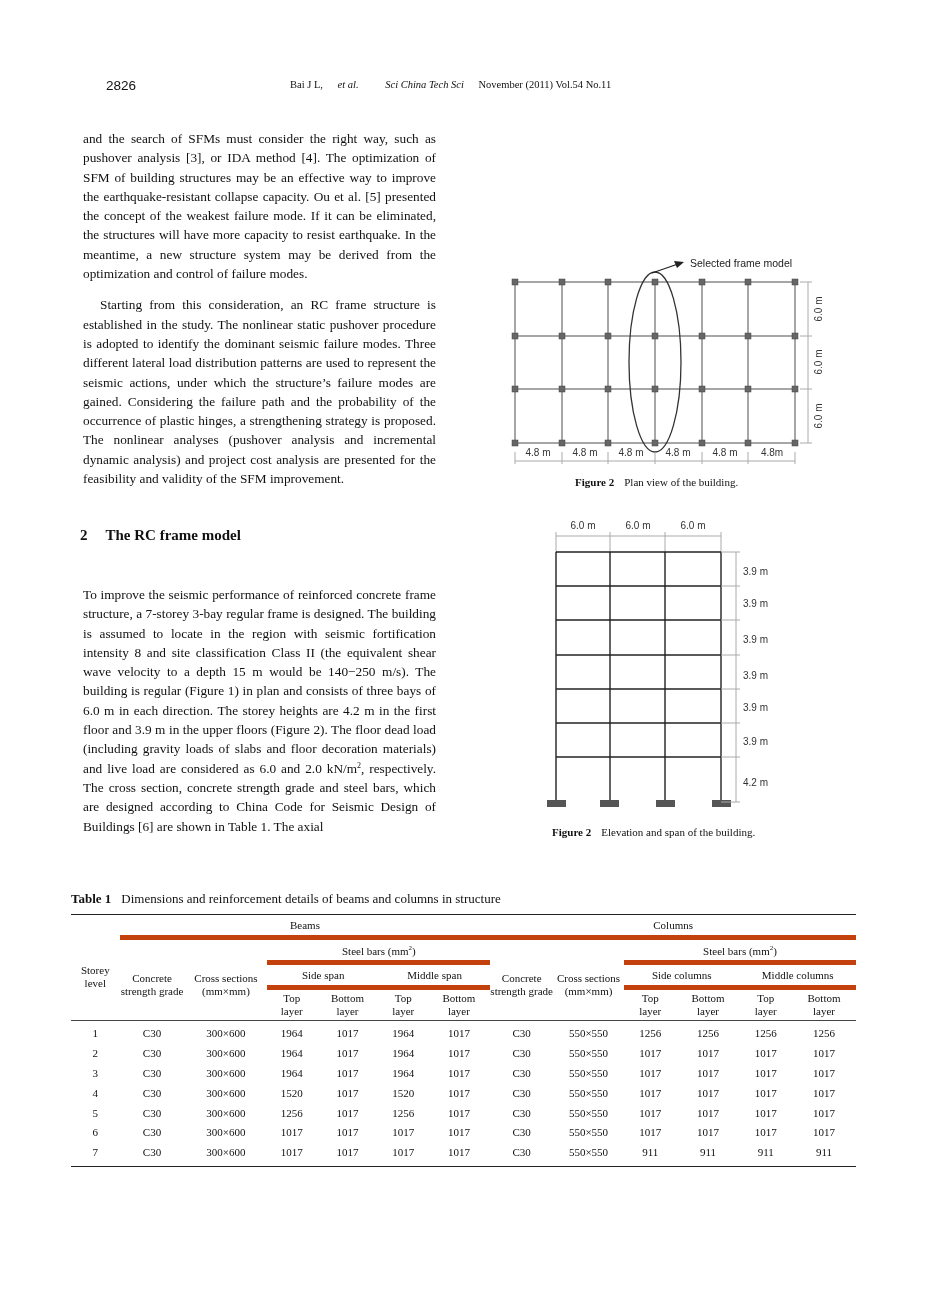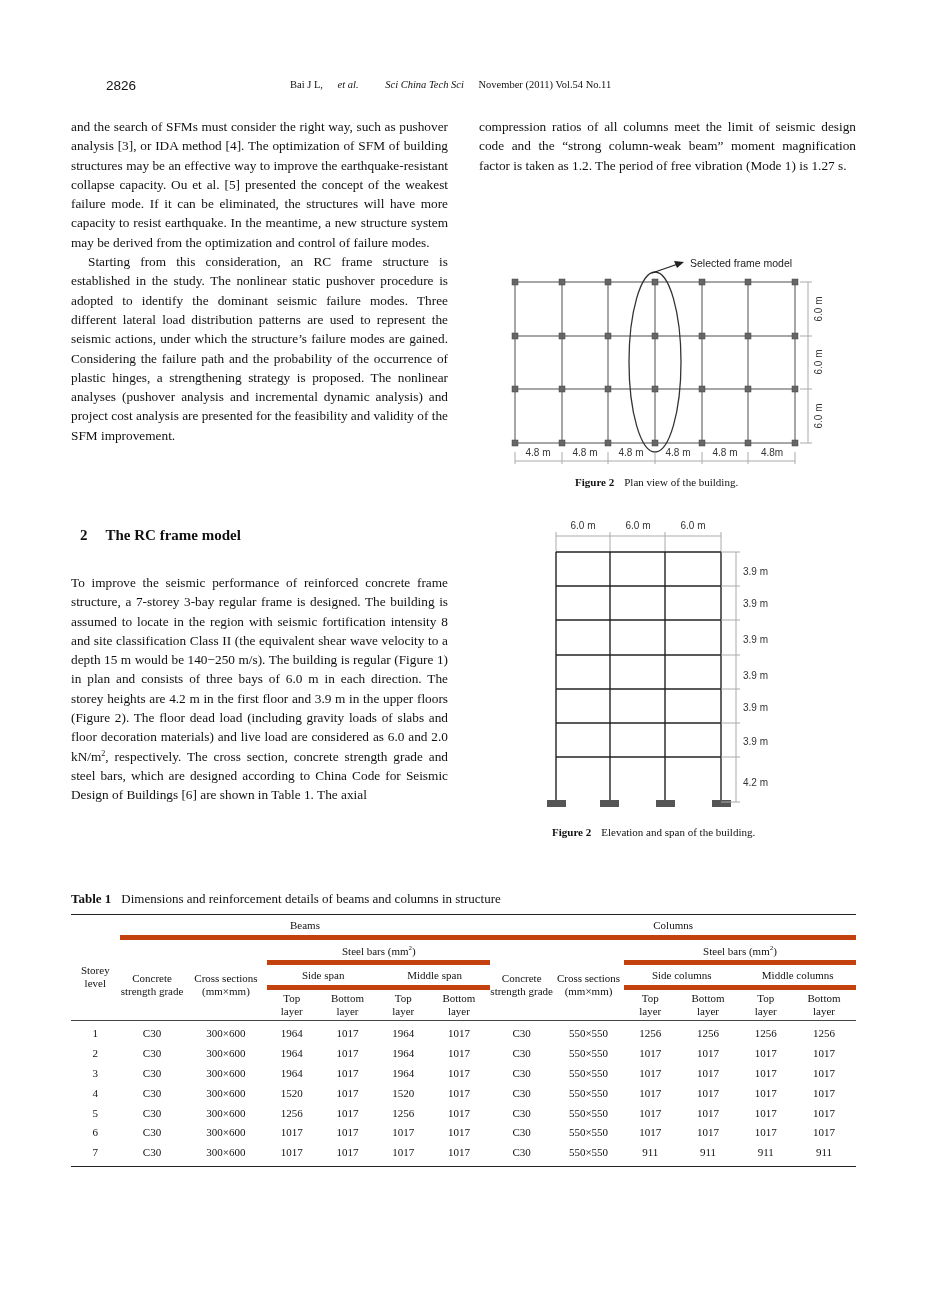--- a/index.html
+++ b/index.html
@@ -6,21 +6,21 @@
   body { width: 925px; height: 1309px; position: relative; overflow: hidden; color: #111; }
   .serif { font-family: "Liberation Serif", "DejaVu Serif", serif; }
   .sans { font-family: "Liberation Sans", "DejaVu Sans", sans-serif; }
 
   .pagenum { position: absolute; left: 71px; top: 78px; font-size: 13.5px; margin-left: 35px; }
   .running { position: absolute; left: 290px; top: 79px; font-size: 10.5px; white-space: nowrap; }
   .running span { margin-right: 12px; }
   .running .it { font-style: italic; }
 
   .col { position: absolute; font-size: 13.3px; line-height: 19.3px; text-align: justify; }
-  .col p { margin: 0; }
+  .col p { margin: 12px; }
   .col p.indent { text-indent: 17px; }
   .col-left { left: 71px; top: 117px; width: 377px; }
   .col-right { left: 479px; top: 117px; width: 377px; }
 
   .section-heading { position: absolute; left: 80px; top: 527px; font-size: 15px; font-weight: bold; white-space: nowrap; }
   .section-heading .num { margin-right: 18px; }
   .col-left2 { left: 71px; top: 573px; width: 377px; }
 
   .caption { position: absolute; font-size: 11px; white-space: nowrap; }
   .caption b { margin-right: 10px; }
@@ -54,21 +54,20 @@
 
 <div class="section-heading serif">
   <span class="num">2</span><span>The RC frame model</span>
 </div>
 
 <div class="col col-left2 serif">
   <p><span>To improve the seismic performance of reinforced concrete frame structure, a 7-storey 3-bay regular frame is designed. The building is assumed to locate in the region with seismic fortification intensity 8 and site classification Class II (the equivalent shear wave velocity to a depth 15 m would be 140−250 m/s). The building is regular (Figure 1) in plan and consists of three bays of 6.0 m in each direction. The storey heights are 4.2 m in the first floor and 3.9 m in the upper floors (Figure 2). The floor dead load (including gravity loads of slabs and floor decoration materials) and live load are considered as 6.0 and 2.0 kN/m</span><sup style="font-size:8px;line-height:0">2</sup><span>, respectively. The cross section, concrete strength grade and steel bars, which are designed according to China Code for Seismic Design of Buildings [6] are shown in Table 1. The axial</span></p>
 </div>
 
 <div class="col col-right serif">
-  <p>compression ratios of all columns meet the limit of seismic design code and the “strong column-weak beam” moment magnification factor is taken as 1.2. The period of free vibration (Mode 1) is 1.27 s.</p>
 </div>
 
 <svg class="fig" style="left:500px;top:252px;" width="340" height="215" viewBox="0 0 340 215">
   <g stroke="#888" stroke-width="1.5" fill="none">
 
     <line x1="15" y1="30" x2="295" y2="30"></line>
     <line x1="15" y1="84" x2="295" y2="84"></line>
     <line x1="15" y1="137" x2="295" y2="137"></line>
     <line x1="15" y1="191" x2="295" y2="191"></line>
 

